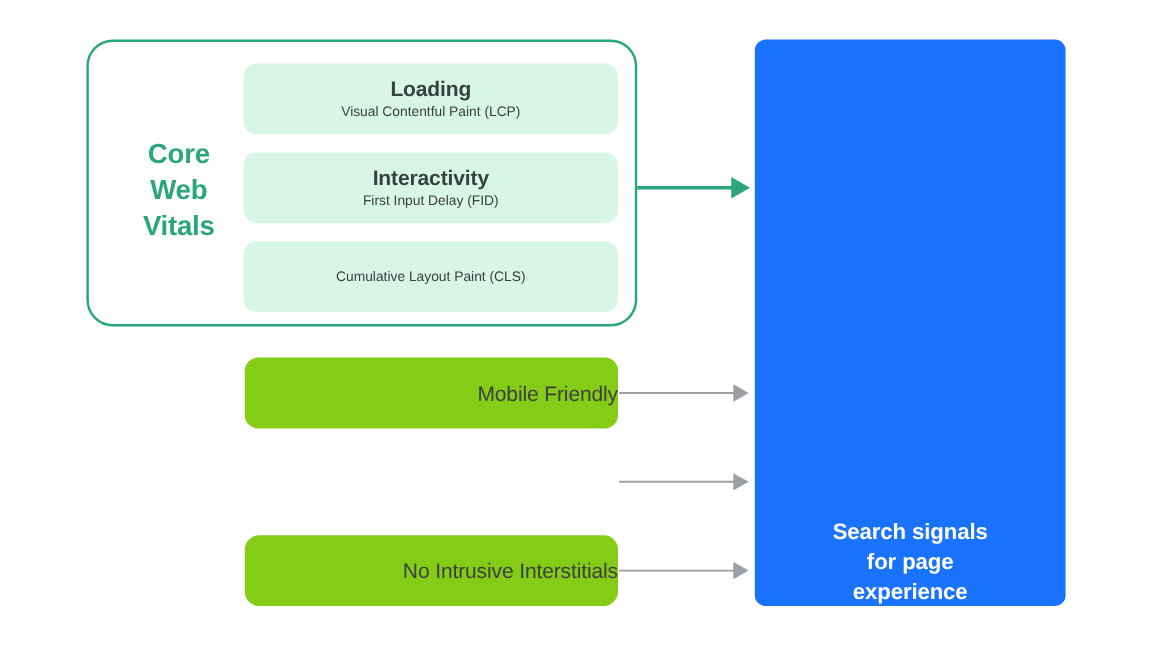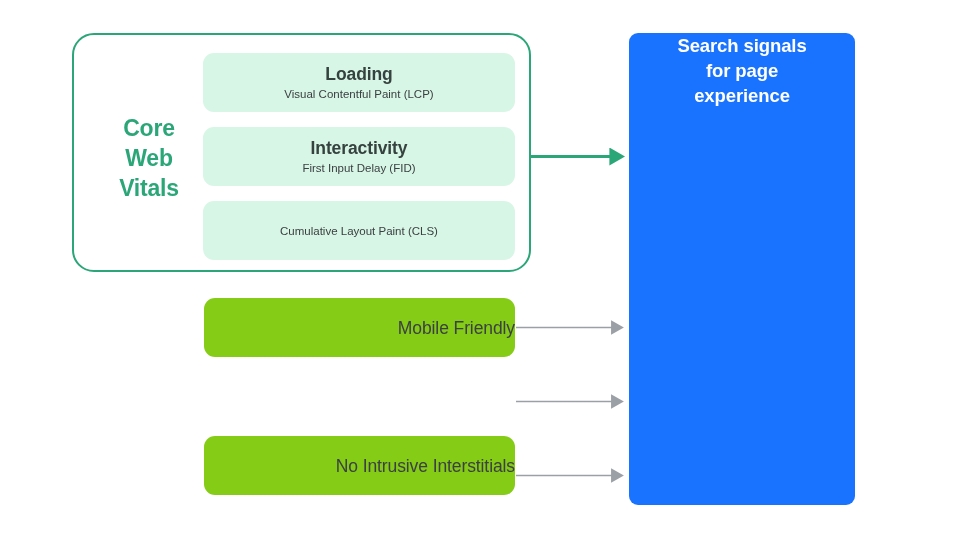--- a/index.html
+++ b/index.html
@@ -85,41 +85,41 @@
     width: 311px;
     height: 59px;
     background: #84cc16;
     border-radius: 11px;
     display: flex;
     align-items: center;
     justify-content: flex-end;
   }
   .gray-box.g1 { top: 298px; }
   .gray-box.g2 { top: 372px; }
-  .gray-box.g3 { top: 436px; }
+  .gray-box.g3 { top: 446px; border-radius: 12px; }
 
   .gray-label {
     color: #3C4043;
     font-size: 17.5px;
     font-weight: normal;
     line-height: 22px;
     letter-spacing: -0.1px;
   }
 
   
   .blue-box {
     position: absolute;
     left: 629px;
     top: 33px;
-    width: 226px;
+    width: 259px;
     height: 472px;
     background: #1A73FF;
     border-radius: 9px;
     display: flex;
-    align-items: flex-start;
+    align-items: flex-end;
     justify-content: center;
   }
   .blue-text {
     color: #ffffff;
     font-size: 18.5px;
     font-weight: bold;
     line-height: 25px;
     text-align: center;
     letter-spacing: -0.1px;
     white-space: pre-line;

